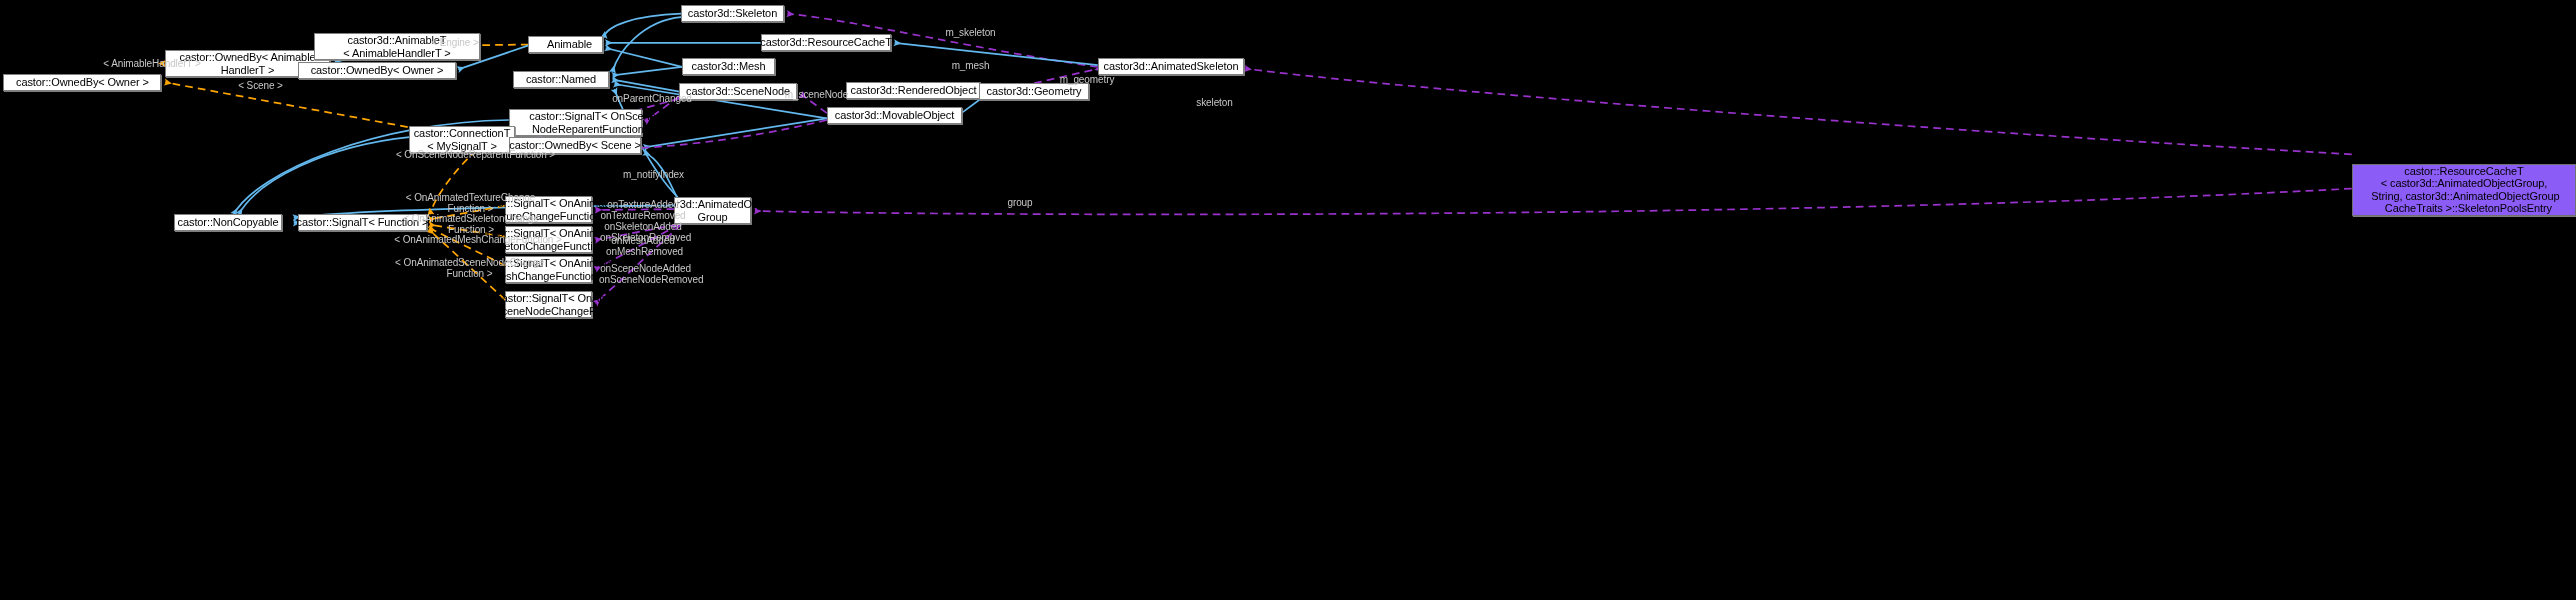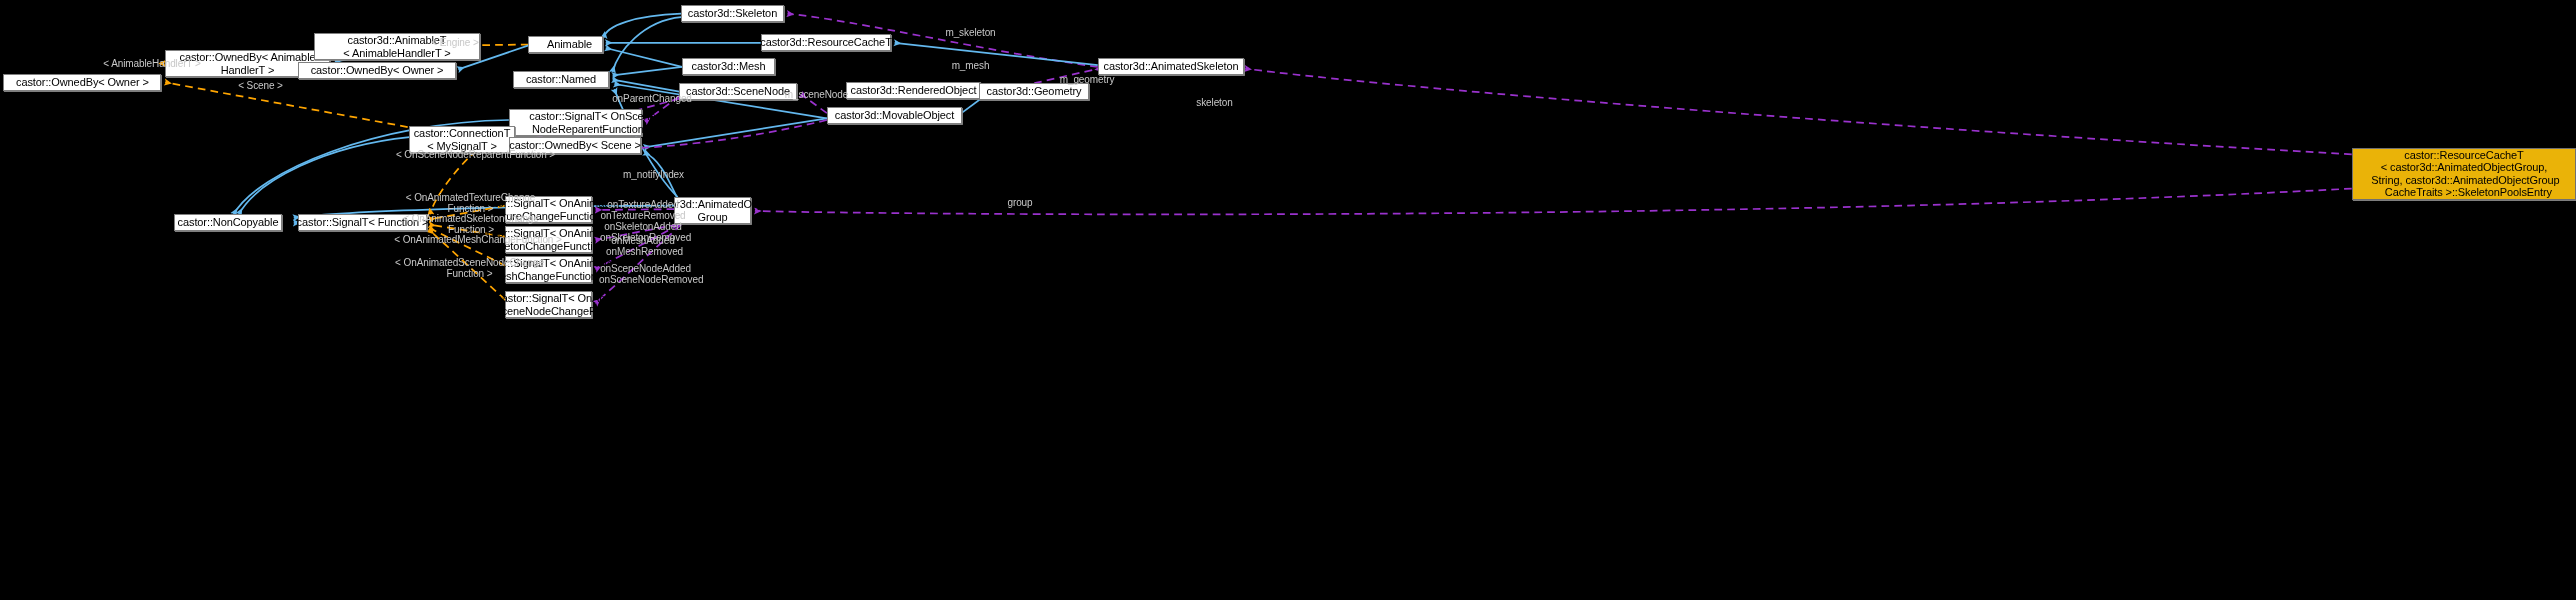--- a/index.html
+++ b/index.html
@@ -23,22 +23,23 @@
     line-height:12.4px;
     text-align:center;
     display:flex;
     align-items:center;
     justify-content:center;
     white-space:pre;
     letter-spacing:-0.1px;
     z-index:5;
   }
   .node.focus{
-    background:#eab308;
+    background:#8b5cf6;
     border:0.9px solid #707070;
+    margin-top:16px;
   }
   .edge-label{
     position:absolute;
     color:#c8c8c8;
     font-size:10px;
     line-height:11px;
     white-space:pre;
     text-align:center;
     z-index:6;
     pointer-events:none;

